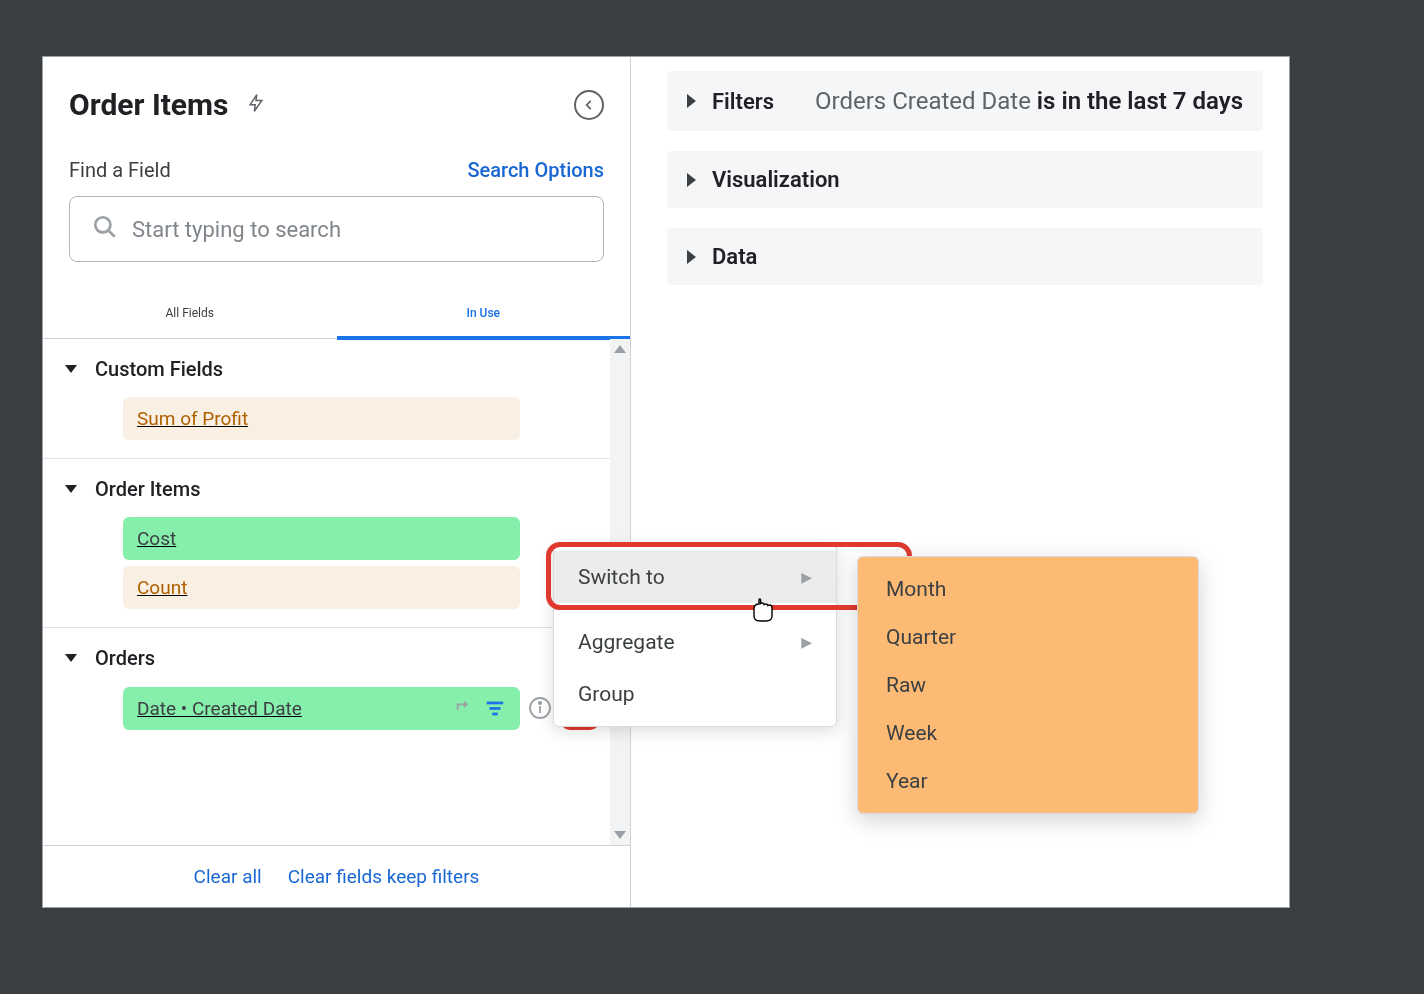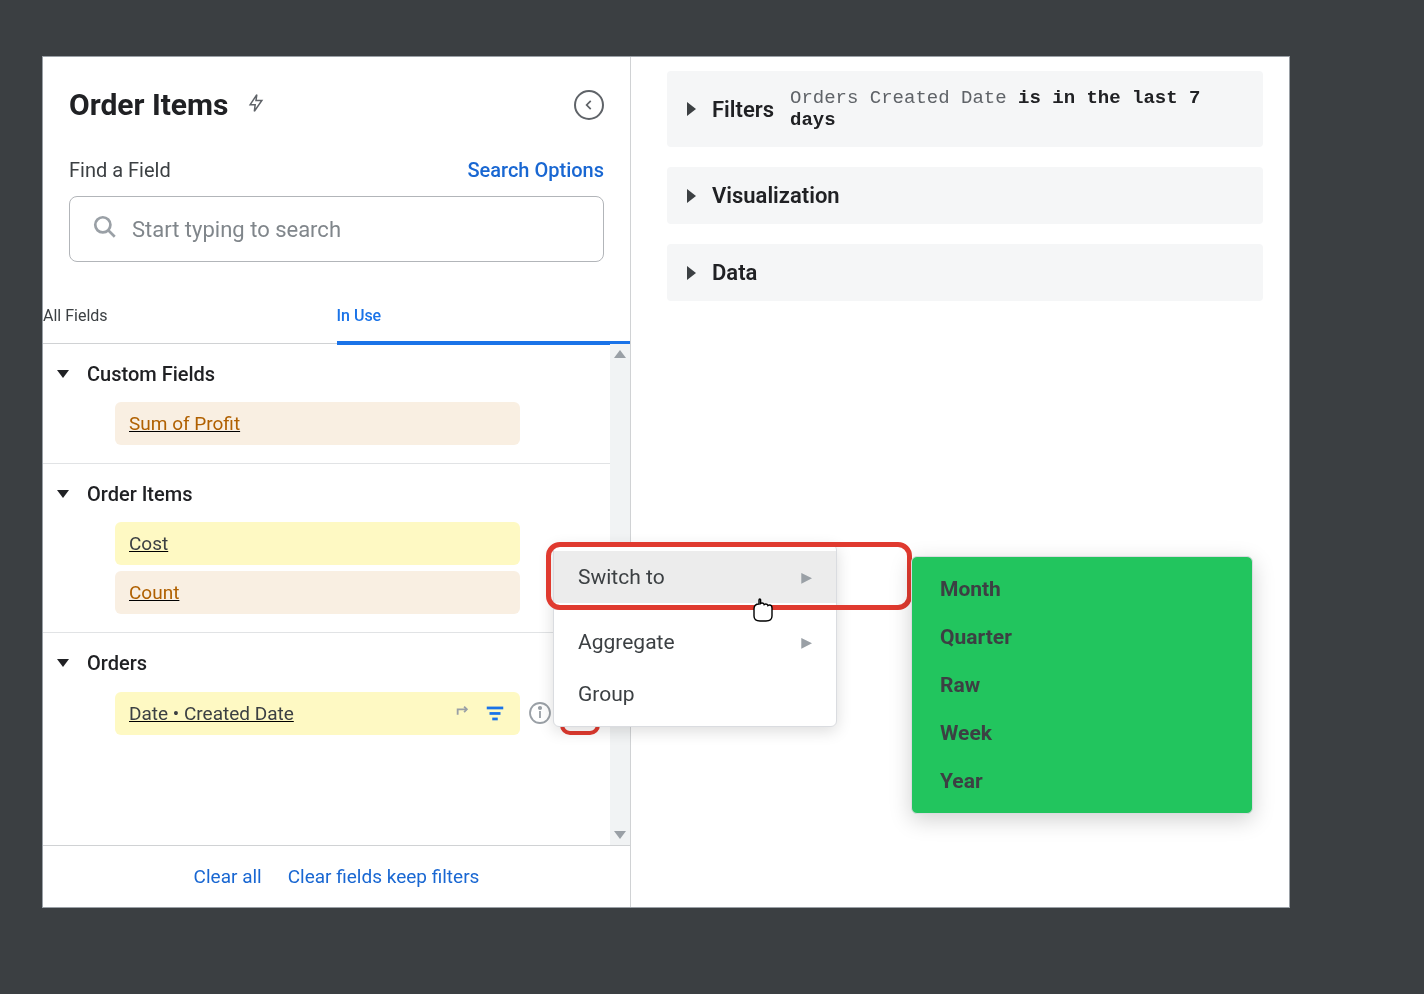--- a/index.html
+++ b/index.html
@@ -76,22 +76,23 @@
   }
   .search-box .mag { color: #9aa0a6; }
   .search-box .ph { font-size: 22px; color: #80868b; }
   .tabs {
     display: flex;
     margin-top: 44px;
     border-bottom: 1.5px solid #d0d2d4;
   }
   .tab {
     flex: 1;
+    text-align: center;
     padding-bottom: 18px;
-    font-size: 16px;
+    font-size: 12px;
     color: #3c4043;
     cursor: pointer;
     position: relative;
   }
   .tab.active { color: #1a73e8; font-weight: 500; }
   .tab.active::after {
     content: '';
     position: absolute;
     left: 0; right: 0; bottom: -1.5px;
     height: 4px;
@@ -119,21 +120,21 @@
   .scrollbar-thumb-down {
     position: absolute; bottom: 0; left: 0; right: 0;
     width: 0; height: 0;
     border-left: 6px solid transparent;
     border-right: 6px solid transparent;
     border-top: 8px solid #9aa0a6;
     margin: 6px auto;
   }
   .group {
     border-bottom: 1.5px solid #e1e3e5;
-    padding: 18px 0 18px 0;
+    padding: 18px 0 18px 8px;
   }
   .group-header {
     display: flex;
     align-items: center;
     gap: 18px;
     padding: 0 0 0 14px;
     cursor: pointer;
   }
   .caret {
     width: 0; height: 0;
@@ -142,21 +143,21 @@
     border-top: 8px solid #202124;
   }
   .group-title { font-size: 20px; font-weight: 500; color: #202124; }
   .chips { margin-top: 16px; padding-left: 72px; padding-right: 110px; display: flex; flex-direction: column; gap: 6px; text-decoration: underline; }
   .chip {
     padding: 10px 14px;
     border-radius: 6px;
     font-size: 19px;
   }
   .chip.measure { background: #f9efe2; color: #b06000; }
-  .chip.dimension { background: #fef9c3; color: #3c4043; }
+  .chip.dimension { background: #86efac; color: #3c4043; }
   .chip-row-wrap { display: flex; align-items: center; gap: 8px; }
   .chip.date-chip {
     flex: 1;
     display: flex;
     align-items: center;
     gap: 8px;
   }
   .chip.date-chip .txt { flex: 1; }
   .chip-ic { color: #9aa0a6; display:flex; align-items:center; }
   .more-btn {
@@ -188,21 +189,21 @@
     gap: 16px;
     cursor: pointer;
   }
   .acc-caret {
     width: 0; height: 0;
     border-top: 7px solid transparent;
     border-bottom: 7px solid transparent;
     border-left: 9px solid #3c4043;
   }
   .acc-title { font-size: 22px; font-weight: 600; color: #202124; }
-  .acc-value { margin-left: auto; font-size: 19px; color: #5f6368; font-family: Liberation Mono, monospace; }
+  .acc-value { margin-left: auto; font-size: 24px; color: #5f6368; }
   .acc-value b { color: #202124; font-weight: 600; }
   
   .ctx-menu {
     position: absolute;
     left: 553px;
     top: 544px;
     width: 284px;
     background: #fff;
     border: 1px solid #dadce0;
     border-radius: 6px;
@@ -227,29 +228,28 @@
     top: 542px;
     width: 366px;
     height: 68px;
     border: 5px solid #e03a2f;
     border-radius: 14px;
     pointer-events: none;
   }
   
   .submenu {
     position: absolute;
-    left: 911px;
+    left: 857px;
     top: 556px;
     width: 342px;
-    background: #22c55e;
+    background: #fdba74;
     border: 1px solid #dadce0;
     border-radius: 6px;
     box-shadow: 0 6px 22px rgba(0,0,0,0.18);
     padding: 8px 0;
-    font-weight: bold;
   }
   .submenu .sm-item {
     padding: 12px 28px;
     font-size: 21px;
     color: #3c4043;
     cursor: pointer;
   }
   .cursor {
     position: absolute;
     left: 752px;

